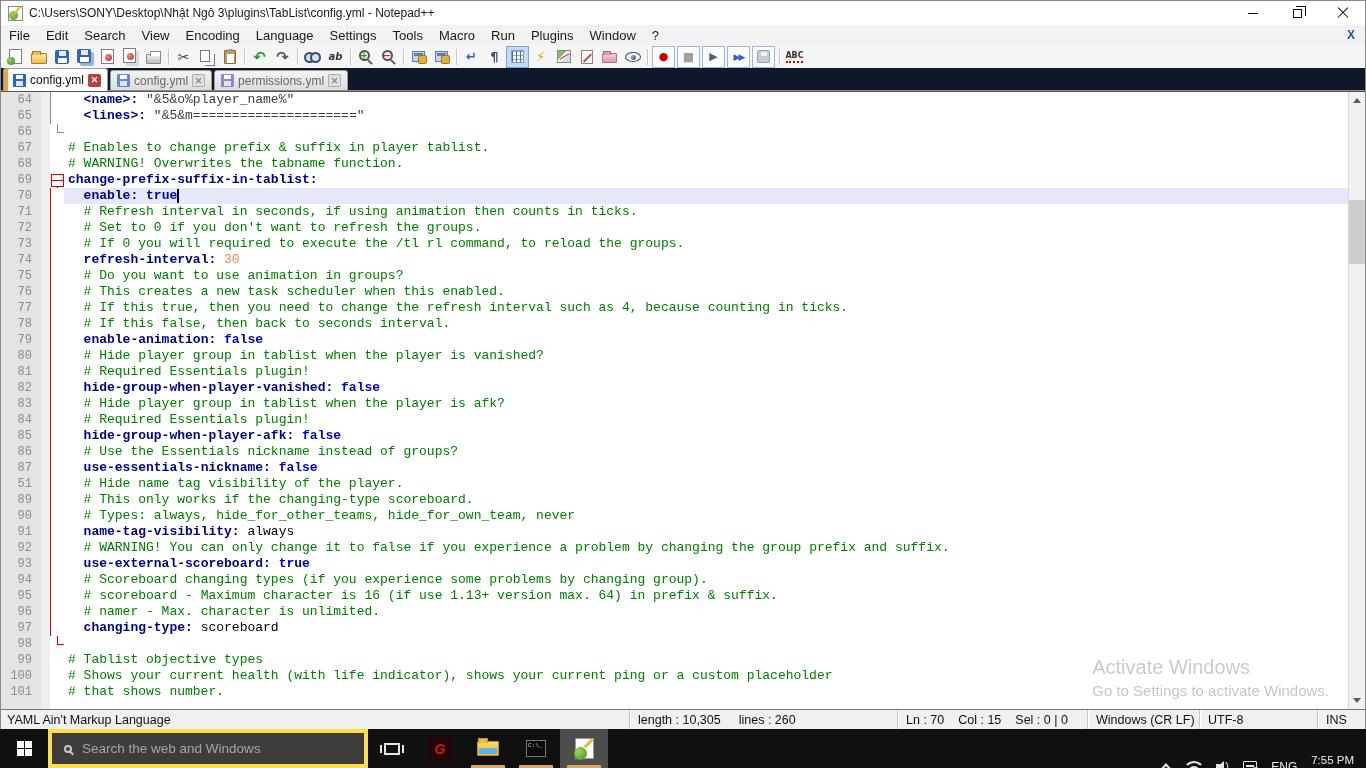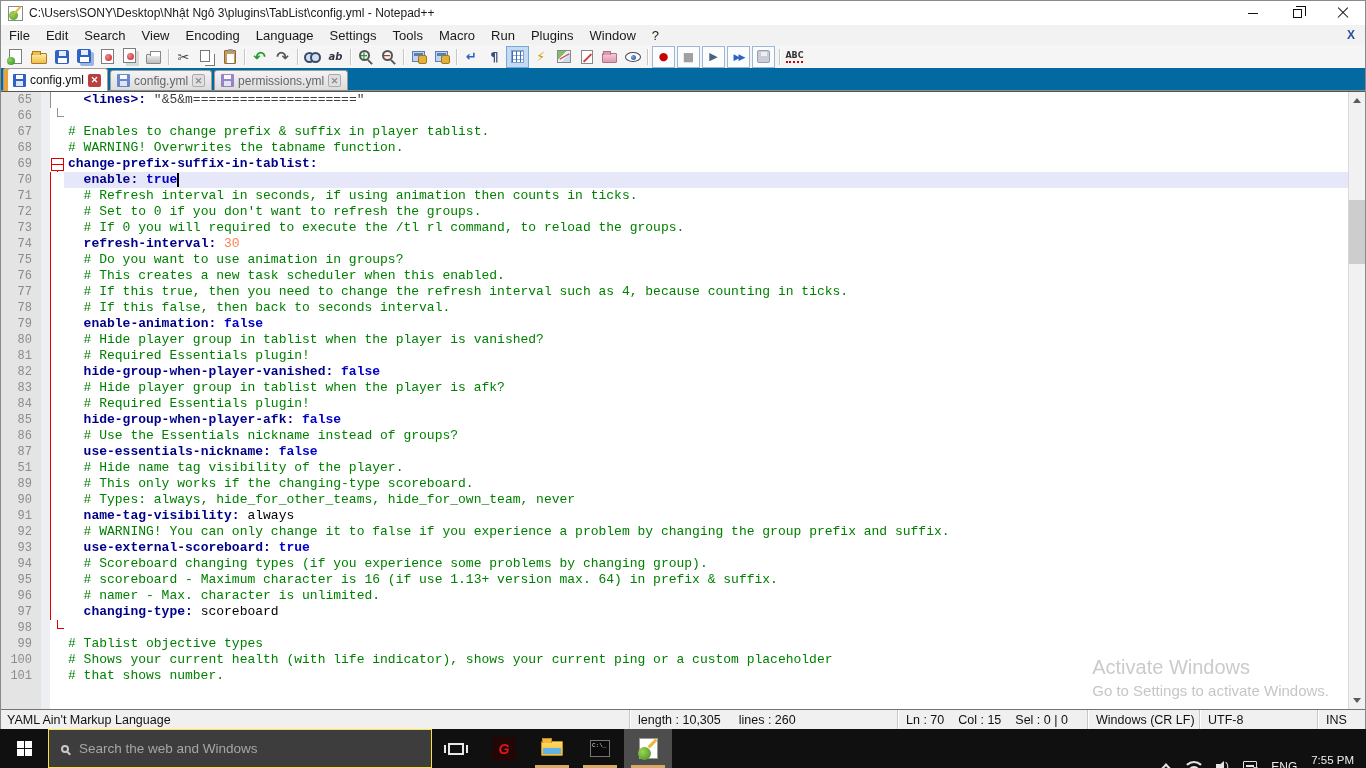--- a/index.html
+++ b/index.html
@@ -100,21 +100,21 @@
         background:radial-gradient(circle at 35% 35%, #7FA8E8, #1B3F8F); }
   .ic-record { font-size:11px; color:#C80000; }
   .ic-stop { font-size:12px; color:#A0A0A0; }
   .ic-play { font-size:11px; color:#49617A; }
   .ic-playmulti { font-size:9px; letter-spacing:-2px; color:#2B62C4; font-weight:bold; }
   .ic-savemacro { width:13px; height:13px; background:#C8CED8; border:1px solid #98A0B0; border-radius:2px; }
   .ic-savemacro::before { content:""; position:absolute; top:1px; left:3px; width:6px; height:4px; background:#EDEFF3; }
   .ic-spell { font-size:8px; font-weight:bold; color:#333; border-bottom:2px dotted #D00000; line-height:10px; height:auto; }
 
   
-  .tabbar { position:absolute; left:0; top:67px; right:0; height:23px; background:#0369a1;
+  .tabbar { position:absolute; left:0; top:67px; right:0; height:23px; background:#0f172a;
             border-bottom:1px solid #8C8C8C; display:flex; align-items:flex-end; padding-left:2px; }
   .tab { display:inline-flex; align-items:center; gap:4px; padding:0 6px; height:20px;
          border:1px solid #9C9C9C; border-bottom:none; border-radius:3px 3px 0 0;
          background:linear-gradient(#F4F4F4,#DCDCDC); margin-right:2px; font-size:12px; color:#666; }
   .tab.active { background:#FDFDFD; height:23px; margin-bottom:-1px; color:#111; position:relative; z-index:2;
          box-shadow:inset 4px 0 0 #E8A33D; padding-left:9px; }
   .floppy { width:13px; height:13px; background:#2F62C4; border-radius:1px; position:relative; flex:none; }
   .floppy::before { content:""; position:absolute; top:1px; left:3px; width:7px; height:4px; background:#fff; }
   .floppy::after { content:""; position:absolute; bottom:1px; left:3px; width:7px; height:5px; background:#DDE6F5; }
   .floppy.purple { background:#7A58B8; }
@@ -177,21 +177,21 @@
 
   
   .taskbar { position:absolute; left:0; top:729px; width:1366px; height:39px; background:#101010;
              display:flex; align-items:stretch; }
   .tb-start { width:48px; display:flex; align-items:center; justify-content:center; }
   .winlogo { width:15px; height:15px; background:
       linear-gradient(#fff,#fff) 0 0/7px 7px no-repeat,
       linear-gradient(#fff,#fff) 8px 0/7px 7px no-repeat,
       linear-gradient(#fff,#fff) 0 8px/7px 7px no-repeat,
       linear-gradient(#fff,#fff) 8px 8px/7px 7px no-repeat; }
-  .searchbox { width:384px; background:#3D3D3D; border:1px solid #fde047; display:flex; align-items:center;
+  .searchbox { width:320px; background:#3D3D3D; border:4px solid #fde047; display:flex; align-items:center;
                padding-left:12px; gap:10px; }
   .mag { width:8px; height:8px; border:2px solid #C8C8C8; border-radius:50%; position:relative; flex:none; }
   .mag::after { content:""; position:absolute; right:-4px; bottom:-3px; width:5px; height:2px; background:#C8C8C8; transform:rotate(45deg); }
   .search-text { font-size:13.5px; color:#A6A6A6; }
   .tb-app { width:48px; display:flex; align-items:center; justify-content:center; position:relative; }
   .tb-app.open::after { content:""; position:absolute; bottom:0; left:7px; right:7px; height:3px; background:#D9A964; }
   .tb-app.active-app { background:#4D4D4D; }
   .tv-ico { width:16px; height:12px; border:2px solid #E8E8E8; position:relative; }
   .tv-ico::before,.tv-ico::after { content:""; position:absolute; top:0; width:2px; height:8px; background:#E8E8E8; }
   .tv-ico::before { left:-6px; } .tv-ico::after { right:-6px; }
@@ -395,20 +395,28 @@
       <div class="tab">
         <span class="floppy purple"></span>
         <span>permissions.yml</span>
         <span class="tclose">✕</span>
       </div>
     </div>
 
   <div class="editor-wrap">
     <div class="editor">
         <div class="line">
+          <span class="num">64</span>
+          <span class="bm"></span>
+          <span class="fold">
+            <span class="f-vg" style="position: absolute; inset: 0px;"></span>
+          </span>
+          <span class="code"><span class="s-d">  </span><span class="s-k">&lt;name&gt;:</span><span class="s-d"> </span><span class="s-s">"&amp;5&amp;o%player_name%"</span></span>
+        </div>
+        <div class="line">
           <span class="num">65</span>
           <span class="bm"></span>
           <span class="fold">
             <span class="f-vg" style="position: absolute; inset: 0px;"></span>
           </span>
           <span class="code"><span class="s-d">  </span><span class="s-k">&lt;lines&gt;:</span><span class="s-d"> </span><span class="s-s">"&amp;5&amp;m====================="</span></span>
         </div>
         <div class="line">
           <span class="num">66</span>
           <span class="bm"></span>

